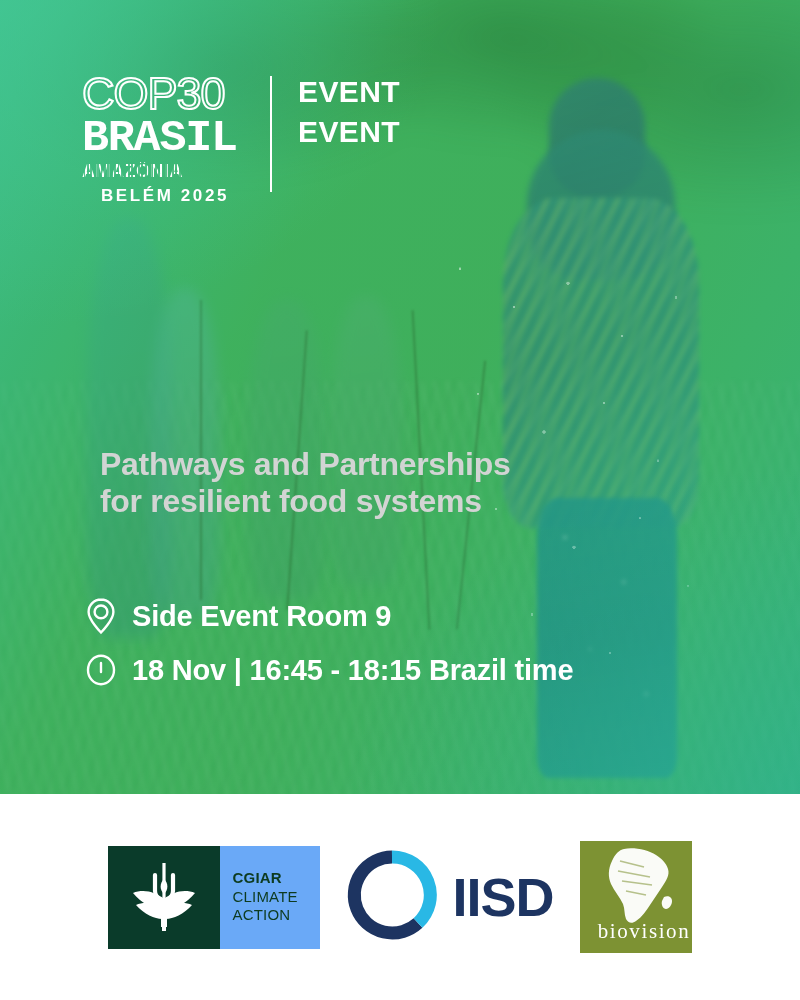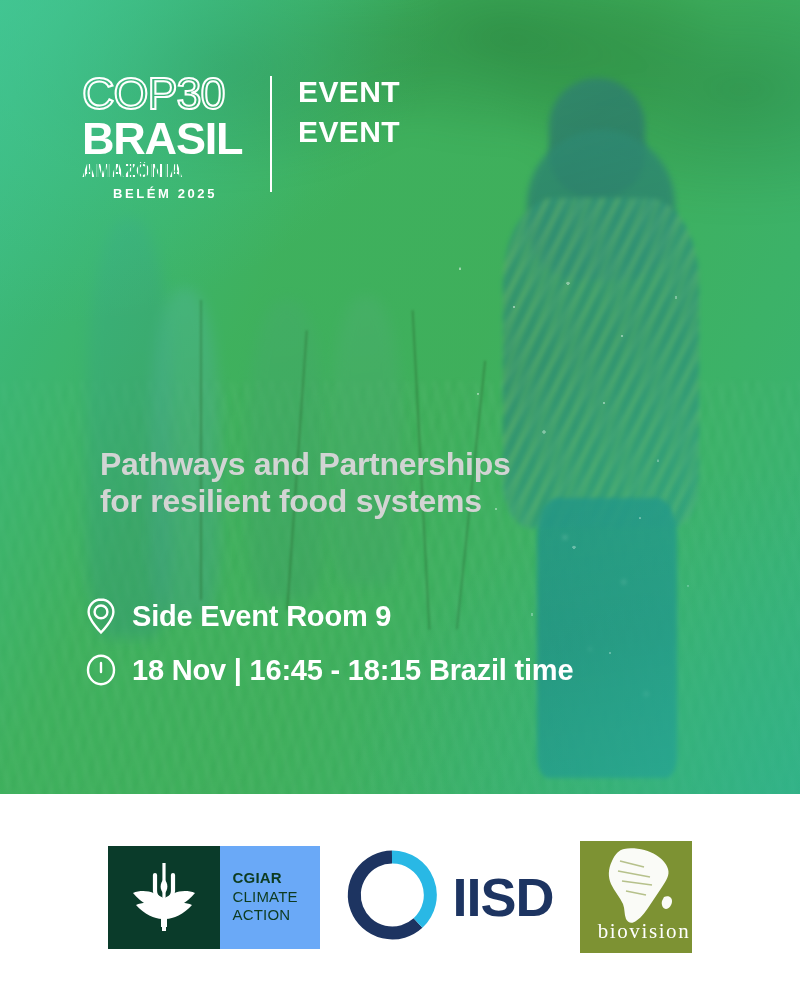--- a/index.html
+++ b/index.html
@@ -137,30 +137,30 @@
   .logo-row{ position:absolute; left:82px; top:72px; display:flex; align-items:flex-start; }
   .cop-logo{ width:166px; }
   .cop30{
     font-family:"Liberation Sans", sans-serif;
     font-size:45px; letter-spacing:-1px; line-height:.96;
     color:transparent; -webkit-text-stroke:2px #ffffff;
     font-weight:400; white-space:nowrap;
   }
   .brasil{
     font-size:45px; font-weight:bold; color:#ffffff; line-height:.96;
-    letter-spacing:-1.2px; margin-top:2px; white-space:nowrap;
+    letter-spacing:-1.2px; margin-top:2px; white-space:nowrap;font-family:Liberation Mono, monospace;
   }
   .amazonia{
     font-size:18px; font-weight:bold; line-height:1; letter-spacing:.5px;
     margin-top:2px; white-space:nowrap;
     background-image:repeating-linear-gradient(90deg,#ffffff 0 1.6px, rgba(255,255,255,.12) 1.6px 3.4px);
     -webkit-background-clip:text; background-clip:text; color:transparent;
   }
   .belem{
-    font-size:13px; font-weight:bold; color:#ffffff; letter-spacing:2.6px;
+    font-size:17px; font-weight:bold; color:#ffffff; letter-spacing:2.6px;
     margin-top:6px; text-align:center; white-space:nowrap;
   }
   .divider-v{ width:2px; height:116px; background:#ffffff; margin:4px 26px 0 22px; }
   .official{
     color:#ffffff; font-weight:bold; font-size:30px; line-height:1.34;
     letter-spacing:.4px;
   }
 
   
   .title{

